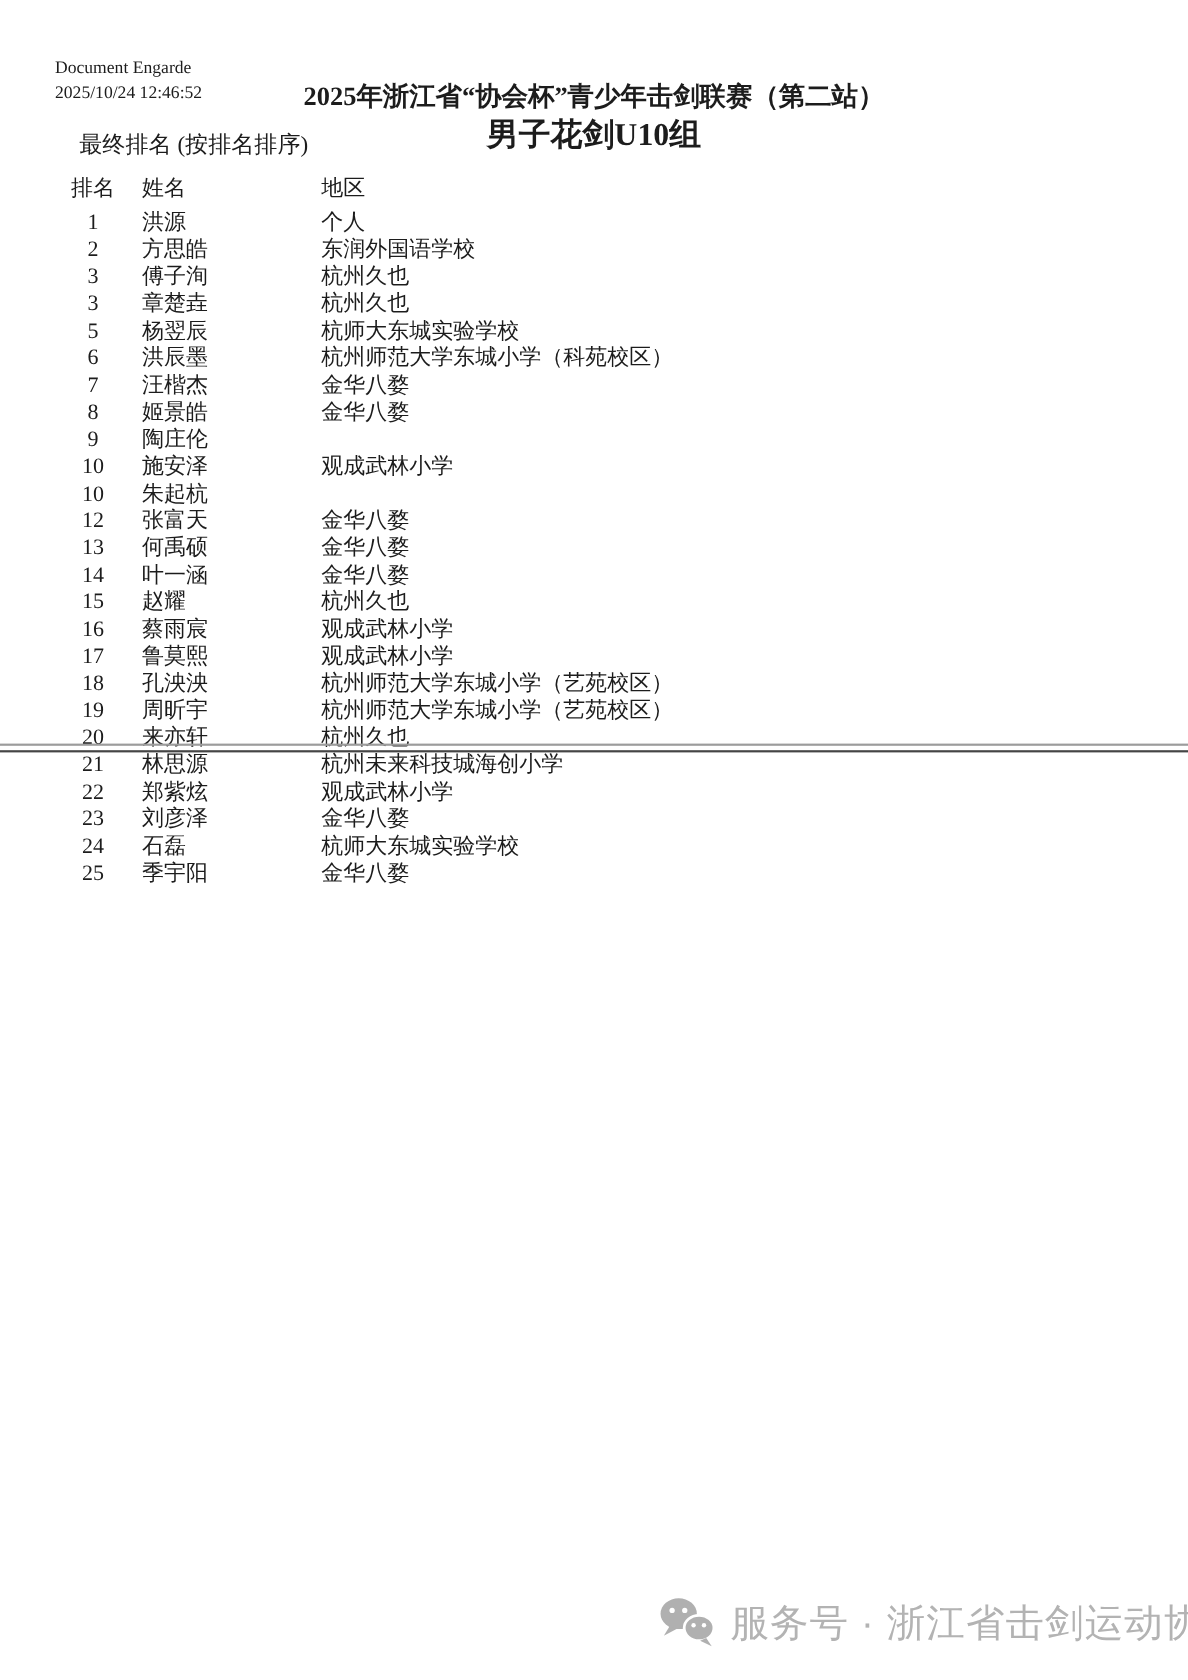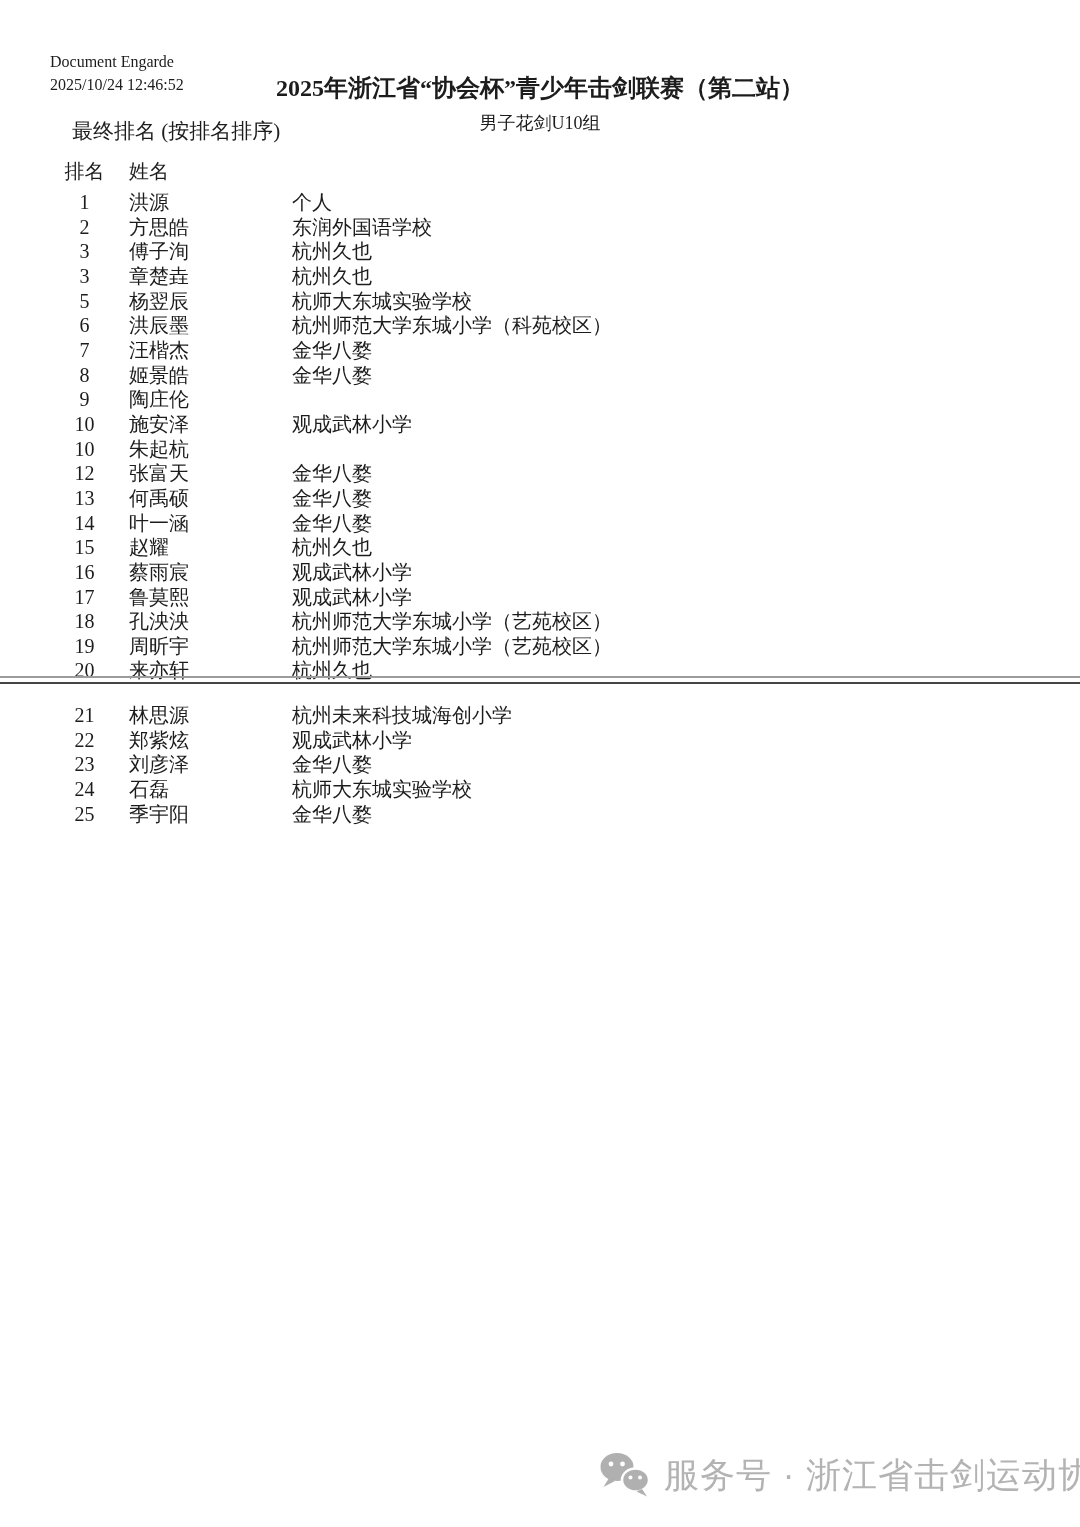--- a/index.html
+++ b/index.html
@@ -15,35 +15,35 @@
     position: absolute; left: 50px; top: 50px;
     font-size: 16px; line-height: 23px;
     white-space: nowrap;
   }
   .title-block {
     position: absolute; left: 0; right: 0; top: 46px;
     text-align: center;
     margin-top: 27px;
   }
   .doc-title { font-size: 24px; font-weight: bold; line-height: 30px; }
-  .doc-subtitle { font-size: 18px; font-weight: normal; line-height: 28px; margin-top: 6px; }
+  .doc-subtitle { font-size: 29px; font-weight: bold; line-height: 28px; margin-top: 6px; }
   .section-title {
     position: absolute; left: 72px; top: 117px;
     font-size: 21px;
   }
   .ranking-table {
     position: absolute; left: 62px; top: 160px; right: 0;
     font-size: 20px;
   }
   .trow { display: flex; line-height: 24.65px; }
   .thead { line-height: 22px; margin-bottom: 8px; }
   .col-rank { width: 45px; text-align: center; flex: none; }
   .col-name { width: 163px; margin-left: 22px; flex: none; }
   .col-region { flex: 1; }
-  .rows-page2 { margin-top: 20px; }
+  .rows-page2 { margin-top: 0; }
   .divider-line { position: absolute; left: 0; width: 1080px; height: 2px; }
   .divider-top { top: 676px; background: #9c9c9c; }
   .divider-bottom { top: 682px; background: #454545; }
   .footer {
     position: absolute; left: 598px; top: 1450px;
     display: flex; align-items: center; gap: 12px;
     font-family: "Liberation Sans", "DejaVu Sans", sans-serif;
     font-size: 35px; letter-spacing: 1px;
     white-space: nowrap;
   }
@@ -61,20 +61,21 @@
   <div class="doc-title">2025年浙江省“协会杯”青少年击剑联赛（第二站）</div>
   <div class="doc-subtitle">男子花剑U10组</div>
 </div>
 
 <div class="section-title">最终排名 (按排名排序)</div>
 
 <div class="ranking-table">
   <div class="trow thead">
     <span class="col-rank">排名</span>
     <span class="col-name">姓名</span>
+    <span class="col-region">地区</span>
   </div>
   <div id="rows-page1">
       <div class="trow">
         <span class="col-rank">1</span>
         <span class="col-name">洪源</span>
         <span class="col-region">个人</span>
       </div>
       <div class="trow">
         <span class="col-rank">2</span>
         <span class="col-name">方思皓</span>

